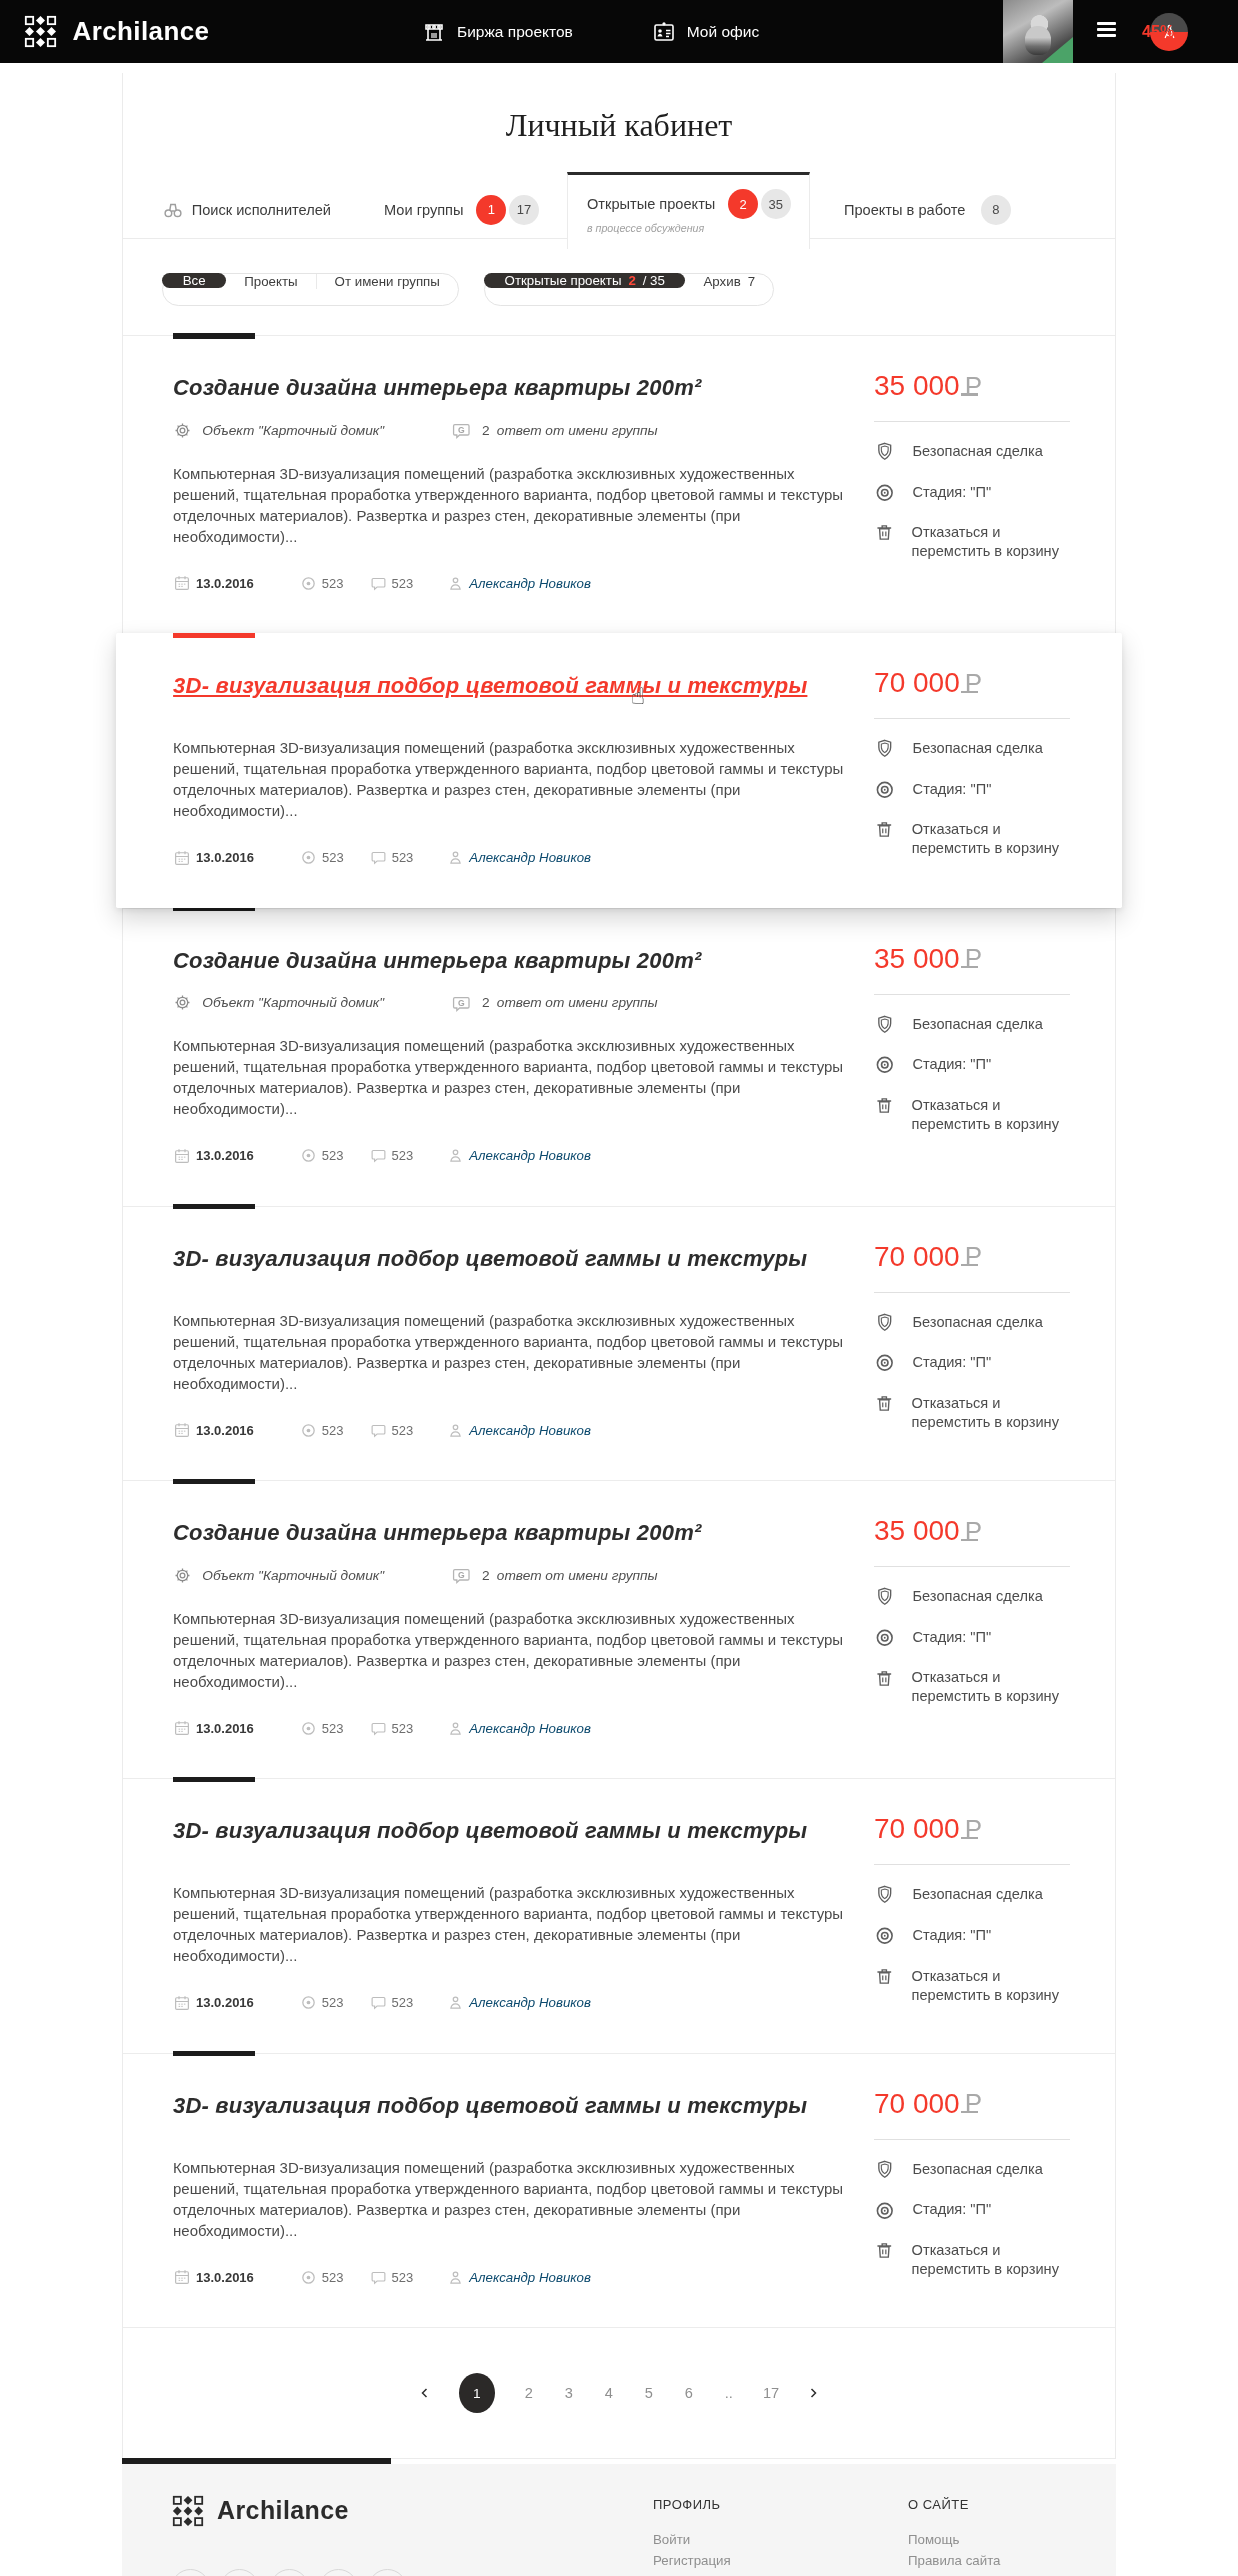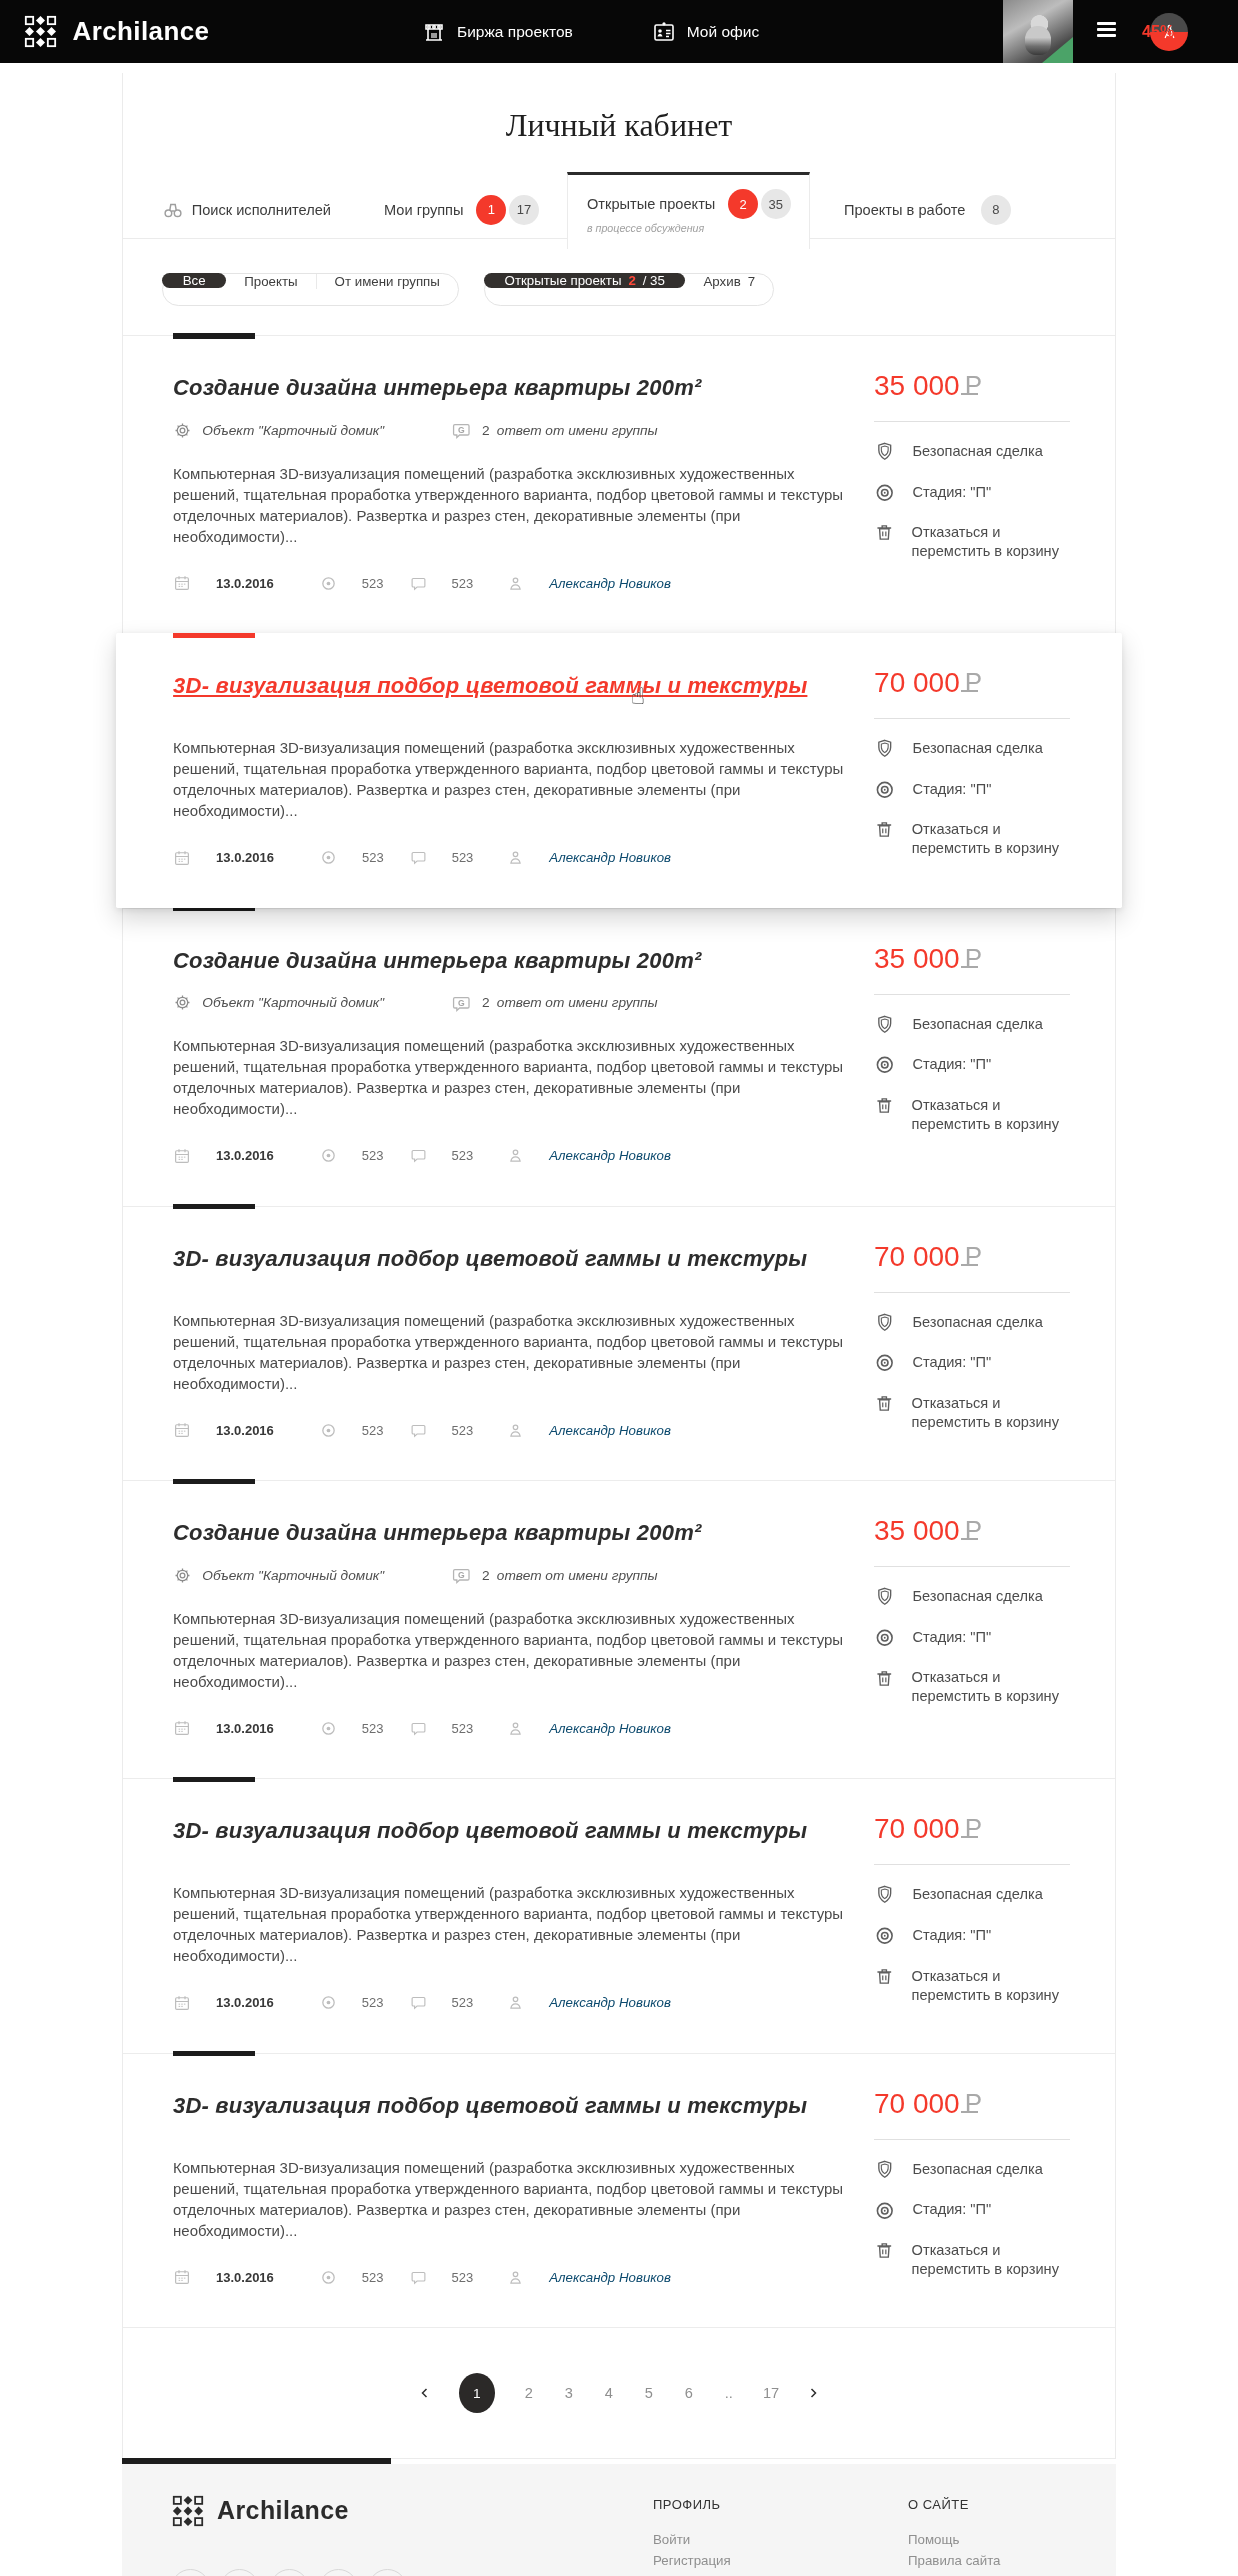--- a/index.html
+++ b/index.html
@@ -80,31 +80,31 @@
   .cursor-hand{position:absolute;left:515px;top:50px;font-size:23px;color:#1a1a1a;z-index:4;
     font-family:"DejaVu Sans", sans-serif;text-shadow:0 0 1.7px #fff;}
   .meta-top{display:flex;align-items:center;margin-top:19px;color:#555;}
   .meta-top .obj{font-style:italic;font-size:13.7px;color:#4f4f4f;margin-left:10.3px;}
   .meta-top .gchat{margin-left:67px;}
   .meta-top .replies{margin-left:10.3px;font-size:13.7px;color:#4f4f4f;text-align:center;}
   .meta-top .replies i{font-style:italic;margin-left:3.4px;}
   .card-desc{margin:22px 0 0;width:683px;font-size:15px;line-height:21px;color:var(--desc);}
   .card-title + .card-desc{margin-top:38px;}
   .meta-bottom{display:flex;align-items:center;margin-top:27.5px;}
-  .m-item{display:flex;align-items:center;gap:25px;}
+  .m-item{display:flex;align-items:center;gap:5px;}
   .m-item.views{margin-left:46px;}
   .m-item.comments{margin-left:26px;}
   .m-item.author{margin-left:34px;}
   .m-date{font-size:13px;font-weight:bold;color:#383838;}
   .m-num{font-size:13px;color:#6e6e6e;}
   .m-author{font-size:13.3px;font-style:italic;color:#0c4a6e;}
   .micon{color:var(--icon-light);}
   
   .card-side{position:absolute;left:751px;top:34px;width:245px;}
-  .price{font-size:28px;color:var(--red);display:flex;align-items:flex-start;gap:5px;}
+  .price{font-size:28px;color:var(--red);display:flex;align-items:center;gap:5px;}
   .rub{position:relative;color:#a9a9a9;font-size:26px;}
   .rub::before{content:"Р";}
   .rub::after{content:"";position:absolute;left:-3.4px;bottom:6px;width:16.3px;height:2.1px;background:#a9a9a9;}
   .side-sep{margin-top:19px;width:196px;border-top:0.9px solid #e0e0e0;}
   .side-item{display:flex;align-items:flex-start;gap:17px;margin-top:20px;}
   .side-item .sicon{color:var(--icon-dark);flex:none;margin-top:-0.9px;}
   .side-text{font-size:14.6px;color:#4c4c4c;line-height:19px;width:172px;}
   .side-item.discard{cursor:pointer;}
   .side-item.discard .side-text{width:167px;}
   

